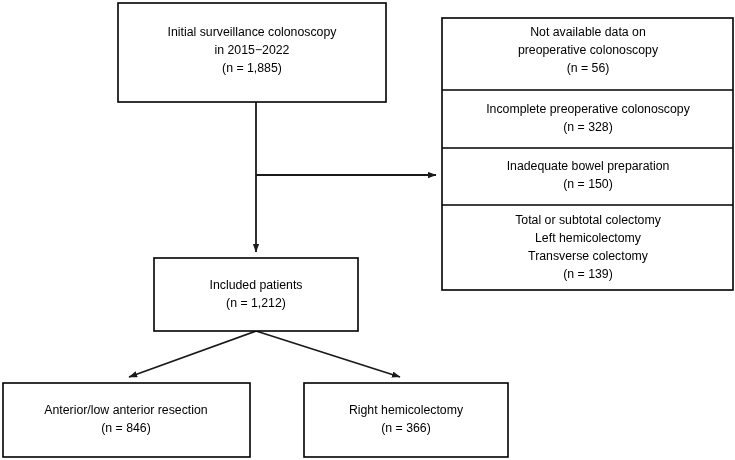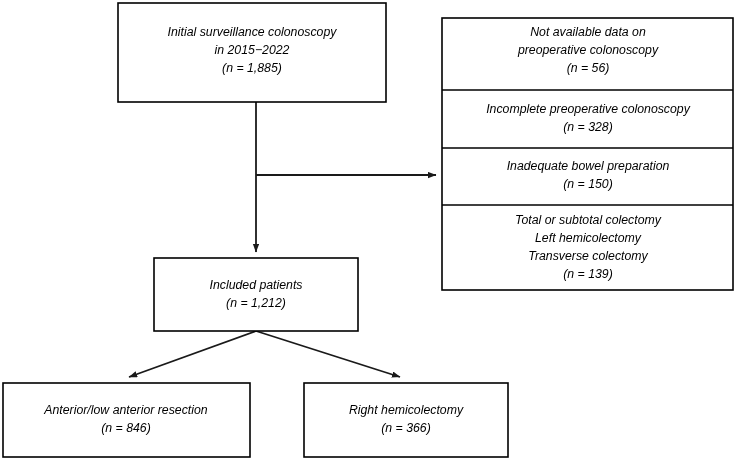--- a/index.html
+++ b/index.html
@@ -11,21 +11,20 @@
     width: 735px;
     height: 460px;
     font-family: "Liberation Sans", sans-serif;
     color: #000000;
     overflow: hidden;
   }
   #flowchart-root {
     position: relative;
     width: 735px;
     height: 460px;
-    font-style: italic;
   }
   svg.flow-svg {
     position: absolute;
     top: 0;
     left: 0;
     width: 735px;
     height: 460px;
   }
   .node-box {
     fill: #ffffff;

